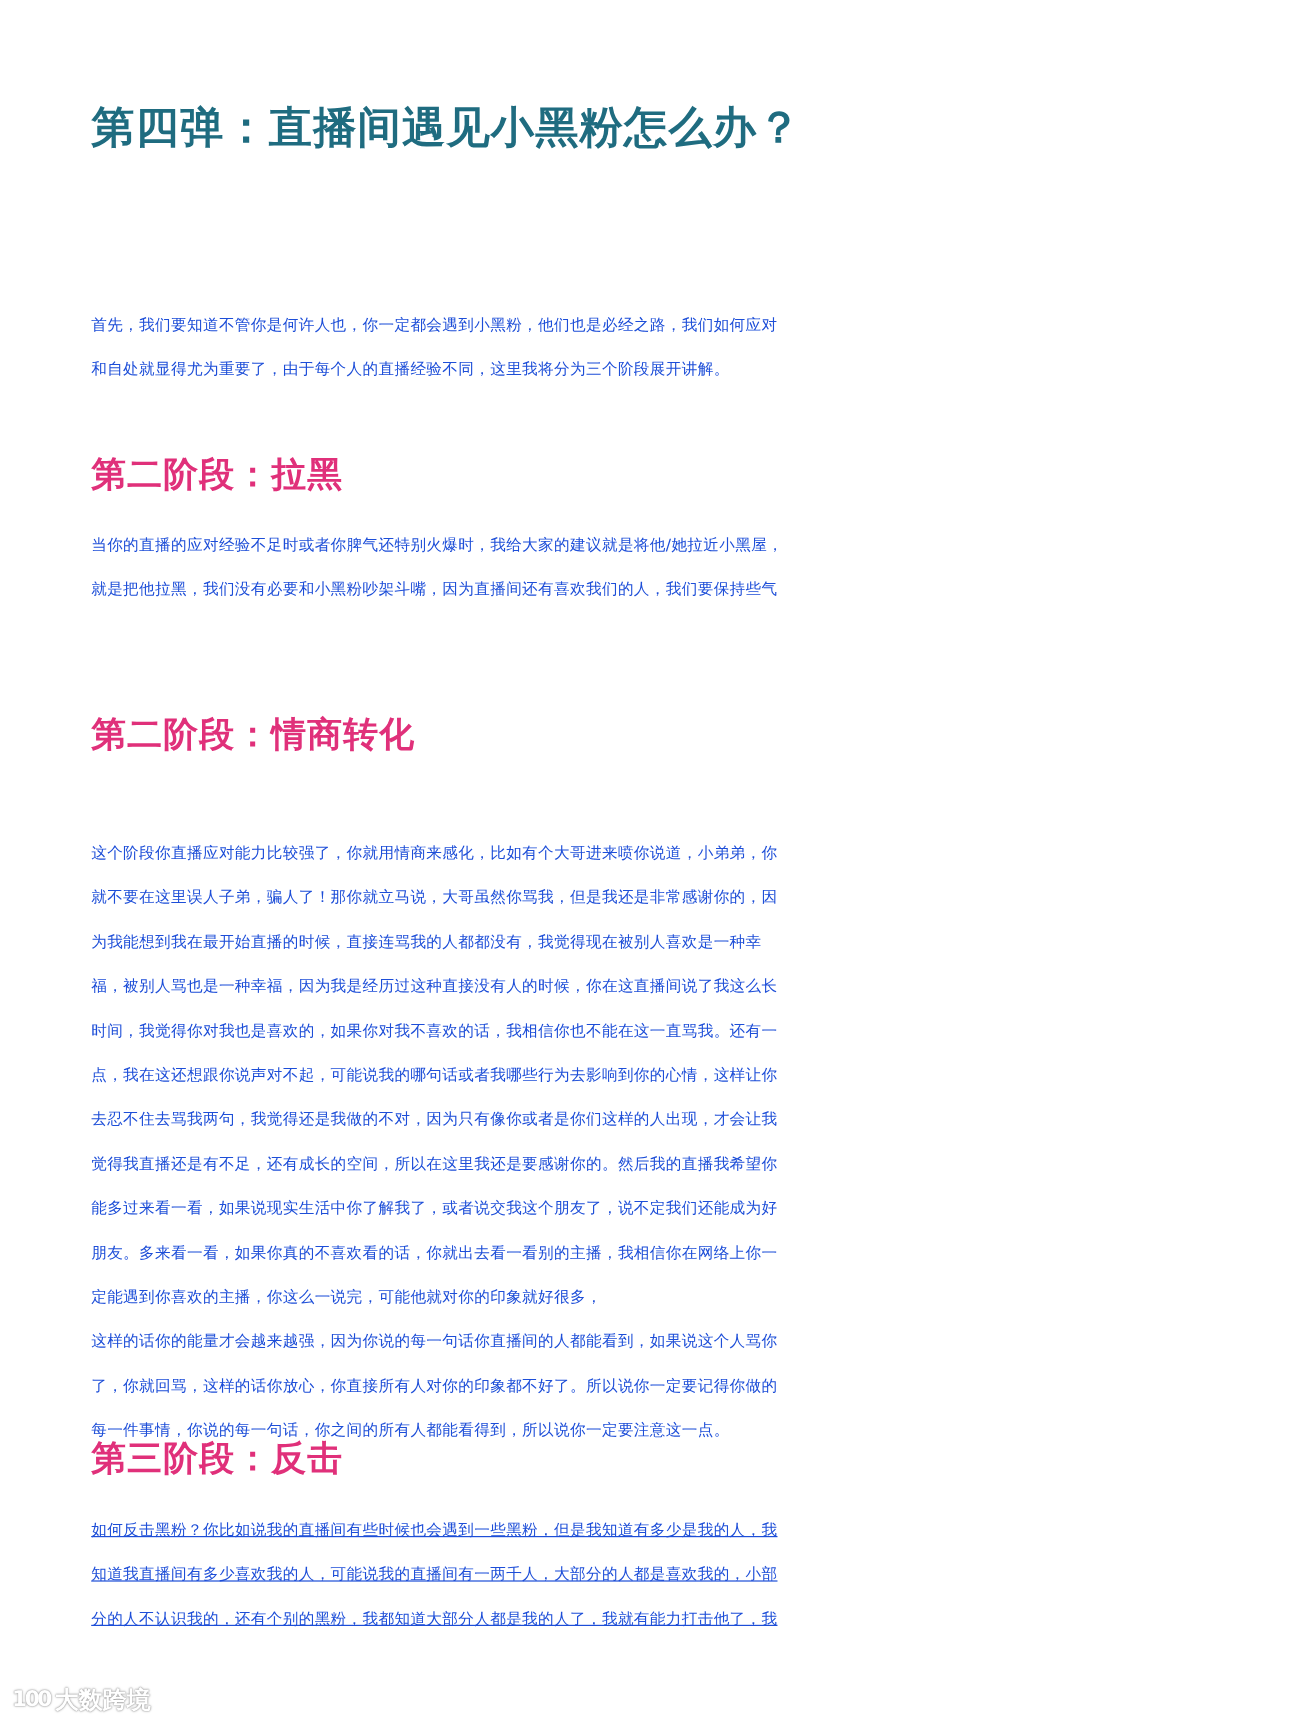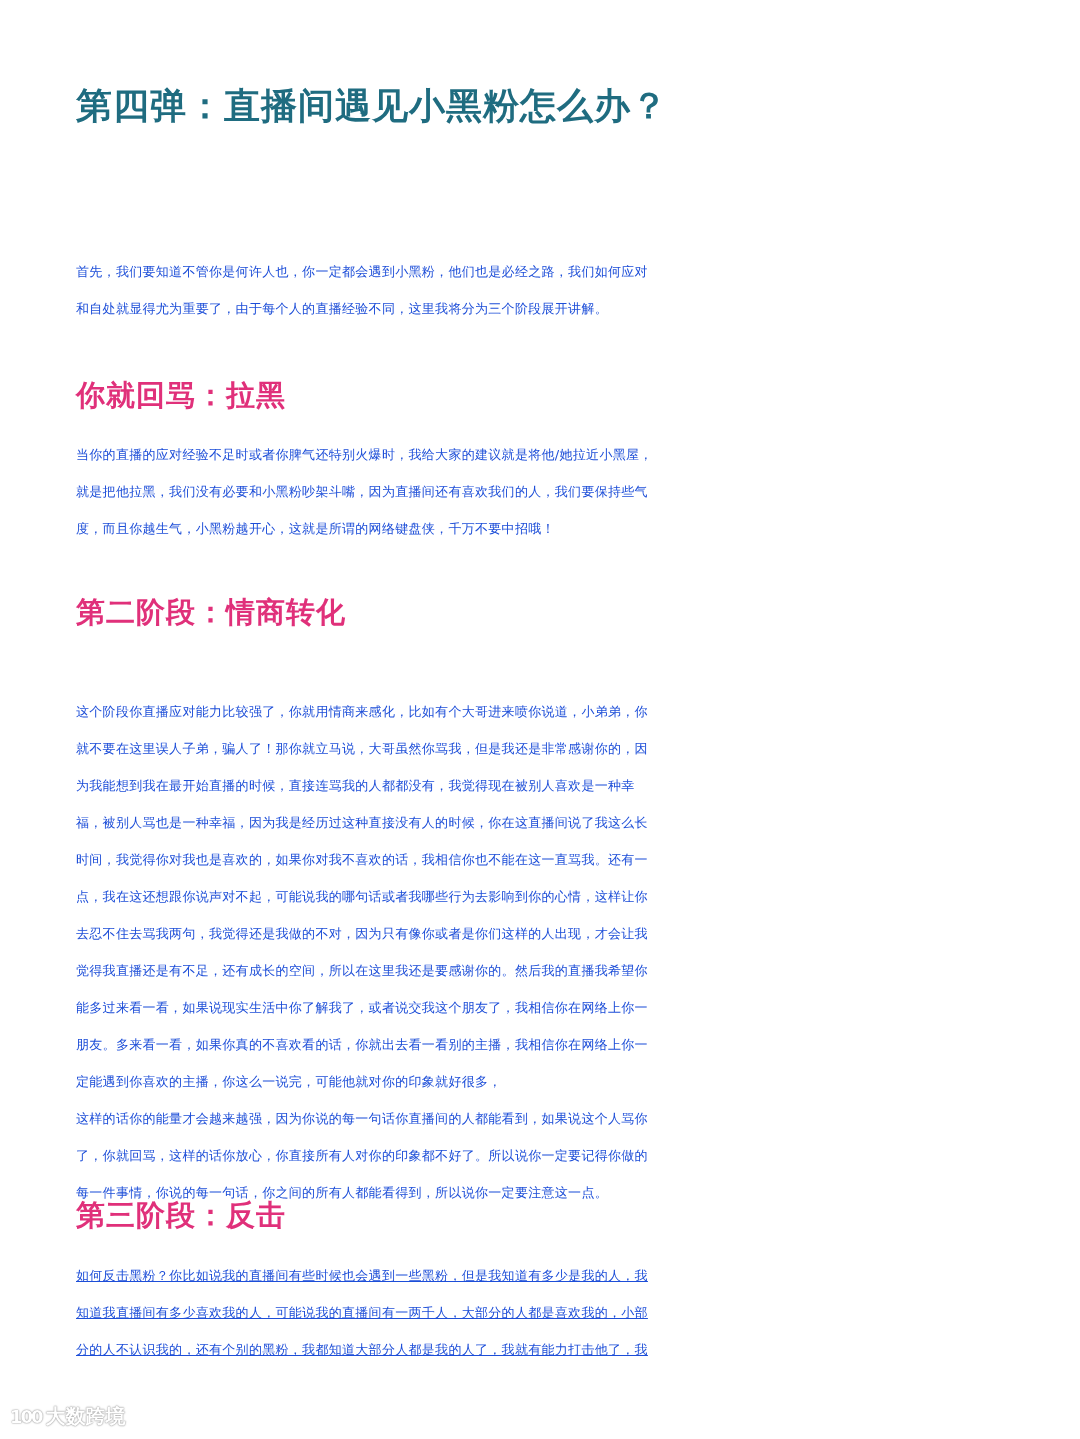--- a/index.html
+++ b/index.html
@@ -39,38 +39,37 @@
 </head>
 <body>
 
 <div class="title">第四弹：直播间遇见小黑粉怎么办？</div>
 
 <div class="para" style="top:253px;">
   <span class="line">首先，我们要知道不管你是何许人也，你一定都会遇到小黑粉，他们也是必经之路，我们如何应对</span>
   <span class="line">和自处就显得尤为重要了，由于每个人的直播经验不同，这里我将分为三个阶段展开讲解。</span>
 </div>
 
-<div class="h2" style="top:376px;">你就回骂：拉黑</div>
+<div class="h2" style="top:376px;">第二阶段：拉黑</div>
 <div class="para" style="top:436px;">
   <span class="line">当你的直播的应对经验不足时或者你脾气还特别火爆时，我给大家的建议就是将他/她拉近小黑屋，</span>
   <span class="line">就是把他拉黑，我们没有必要和小黑粉吵架斗嘴，因为直播间还有喜欢我们的人，我们要保持些气</span>
-  <span class="line">度，而且你越生气，小黑粉越开心，这就是所谓的网络键盘侠，千万不要中招哦！</span>
 </div>
 
 <div class="h2" style="top:593px;">第二阶段：情商转化</div>
 <div class="para" style="top:652px;margin-top:41px;">
   <span class="line">这个阶段你直播应对能力比较强了，你就用情商来感化，比如有个大哥进来喷你说道，小弟弟，你</span>
   <span class="line">就不要在这里误人子弟，骗人了！那你就立马说，大哥虽然你骂我，但是我还是非常感谢你的，因</span>
   <span class="line">为我能想到我在最开始直播的时候，直接连骂我的人都都没有，我觉得现在被别人喜欢是一种幸</span>
   <span class="line">福，被别人骂也是一种幸福，因为我是经历过这种直接没有人的时候，你在这直播间说了我这么长</span>
   <span class="line">时间，我觉得你对我也是喜欢的，如果你对我不喜欢的话，我相信你也不能在这一直骂我。还有一</span>
   <span class="line">点，我在这还想跟你说声对不起，可能说我的哪句话或者我哪些行为去影响到你的心情，这样让你</span>
   <span class="line">去忍不住去骂我两句，我觉得还是我做的不对，因为只有像你或者是你们这样的人出现，才会让我</span>
   <span class="line">觉得我直播还是有不足，还有成长的空间，所以在这里我还是要感谢你的。然后我的直播我希望你</span>
-  <span class="line">能多过来看一看，如果说现实生活中你了解我了，或者说交我这个朋友了，我相信你在网络上你一</span>
+  <span class="line">能多过来看一看，如果说现实生活中你了解我了，或者说交我这个朋友了，说不定我们还能成为好</span>
   <span class="line">朋友。多来看一看，如果你真的不喜欢看的话，你就出去看一看别的主播，我相信你在网络上你一</span>
   <span class="line">定能遇到你喜欢的主播，你这么一说完，可能他就对你的印象就好很多，</span>
   <span class="line">这样的话你的能量才会越来越强，因为你说的每一句话你直播间的人都能看到，如果说这个人骂你</span>
   <span class="line">了，你就回骂，这样的话你放心，你直接所有人对你的印象都不好了。所以说你一定要记得你做的</span>
   <span class="line">每一件事情，你说的每一句话，你之间的所有人都能看得到，所以说你一定要注意这一点。</span>
 </div>
 
 <div class="h2" style="top:1196px;">第三阶段：反击</div>
 <div class="para" style="top:1257px;text-decoration:underline;">
   <span class="line">如何反击黑粉？你比如说我的直播间有些时候也会遇到一些黑粉，但是我知道有多少是我的人，我</span>

